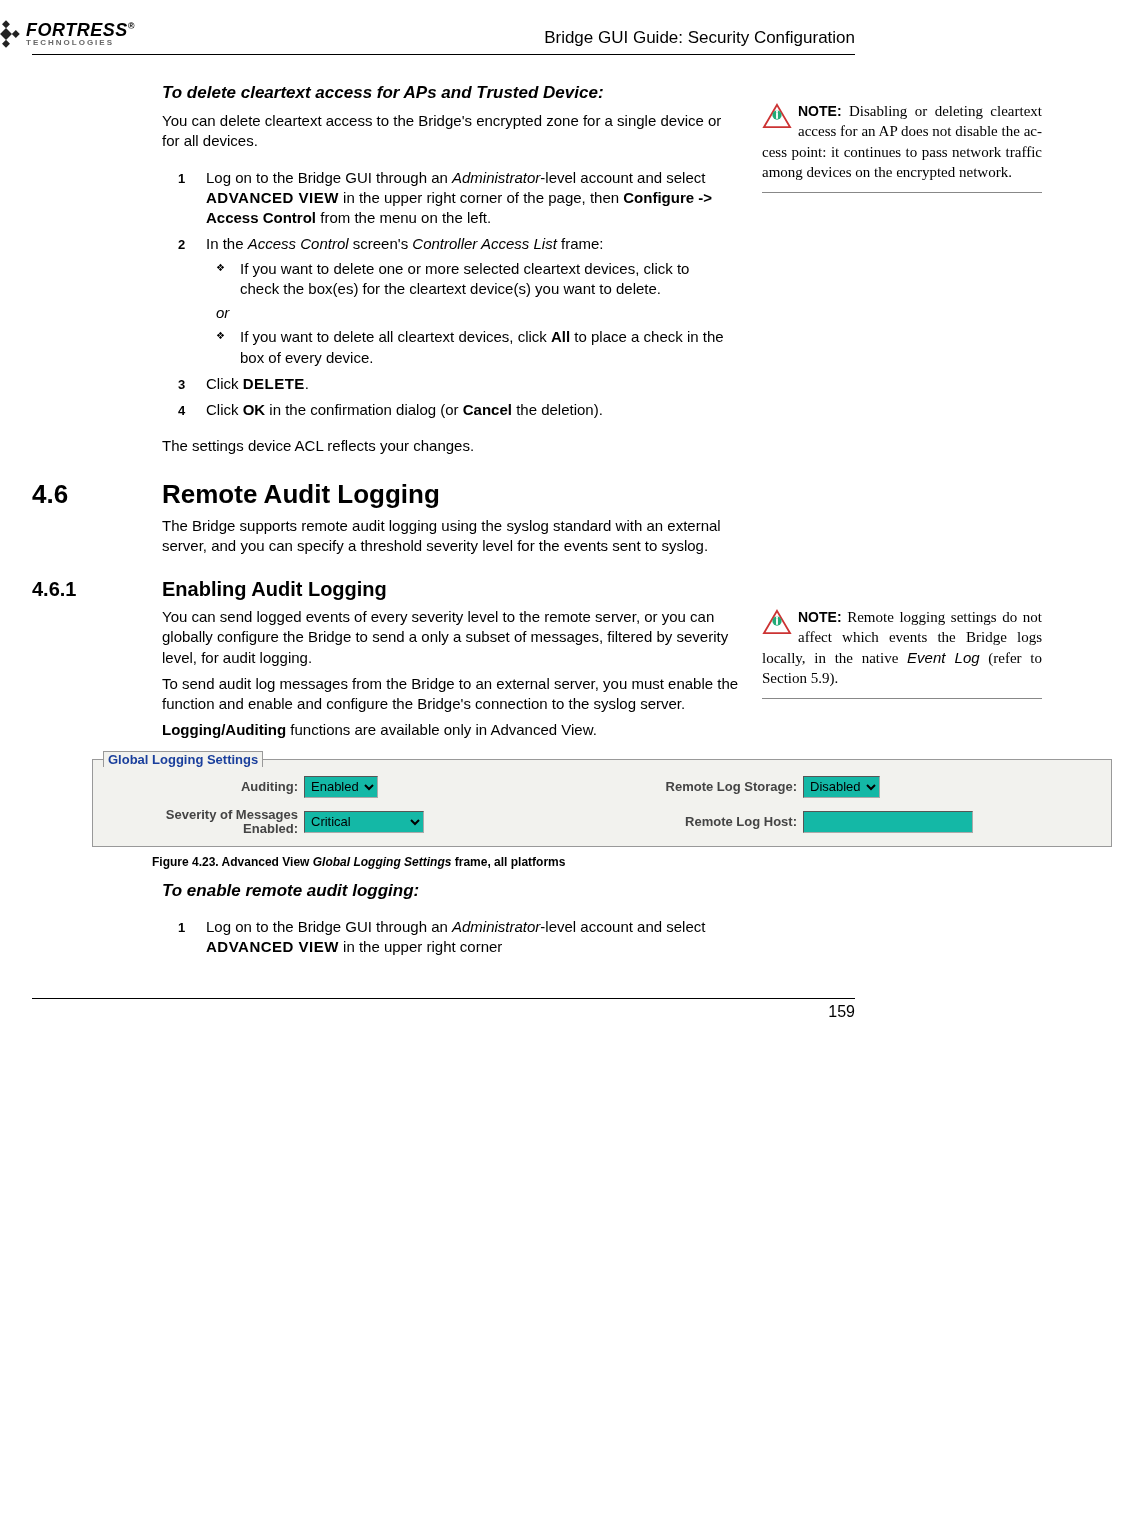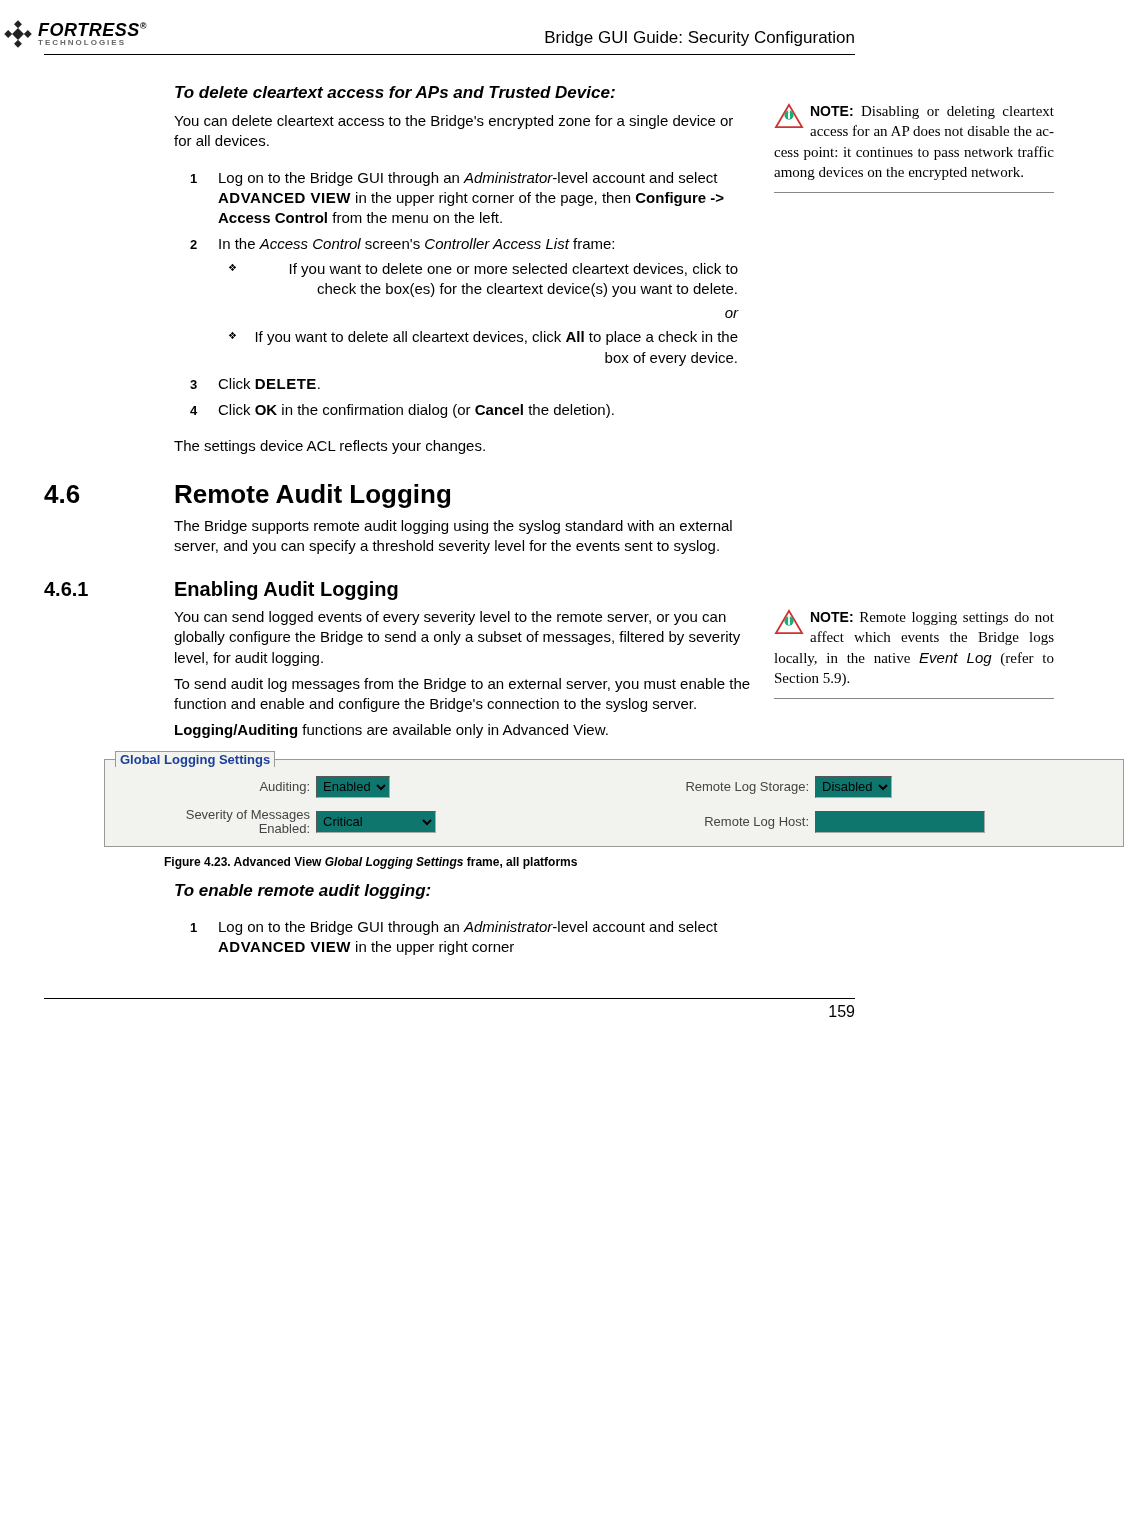--- a/index.html
+++ b/index.html
@@ -8,21 +8,21 @@
     font-size: 15px;
     color: #000;
     margin: 0;
     padding: 0;
     width: 1127px;
     box-sizing: border-box;
   }
   .page {
     position: relative;
     width: 915px;
-    padding: 20px 60px 20px 44px;
+    padding: 20px 60px 20px 32px;
     box-sizing: border-box;
   }
   .header {
     display: flex;
     justify-content: space-between;
     align-items: flex-end;
     border-bottom: 1px solid #000;
     padding-bottom: 6px;
     margin-bottom: 28px;
   }
@@ -122,21 +122,20 @@
   .sub-bullets {
     list-style: none;
     padding: 0;
     margin: 4px 0 4px 10px;
   }
   .sub-bullets > li {
     position: relative;
     padding-left: 24px;
     margin: 4px 0;
     line-height: 1.35;
-    text-align: right;
   }
   .sub-bullets > li.bullet::before {
     content: "❖";
     position: absolute;
     left: 0;
     top: 2px;
     font-size: 10px;
   }
   .sub-bullets > li.or {
     font-style: italic;
@@ -190,31 +189,31 @@
   }
   .screenshot .cell {
     display: flex;
     align-items: center;
     width: 50%;
   }
   .screenshot .lbl {
     width: 195px;
     text-align: right;
     padding-right: 6px;
-    font-weight: normal;
+    font-weight: bold;
     color: #444;
   }
   .screenshot .lbl.two-line {
     line-height: 1.1;
   }
   .screenshot select, .screenshot input[type=text] {
     font-family: Tahoma, Arial, sans-serif;
     font-size: 13px;
     border: 1px inset #aaa;
-    background: #0f766e;
+    background: #14b8a6;
     height: 22px;
     box-sizing: border-box;
     padding: 1px 2px;
   }
   .screenshot input[type=text] {
     width: 170px;
   }
   .fig-caption {
     font-size: 12px;
     margin: 8px 0 12px -10px;

